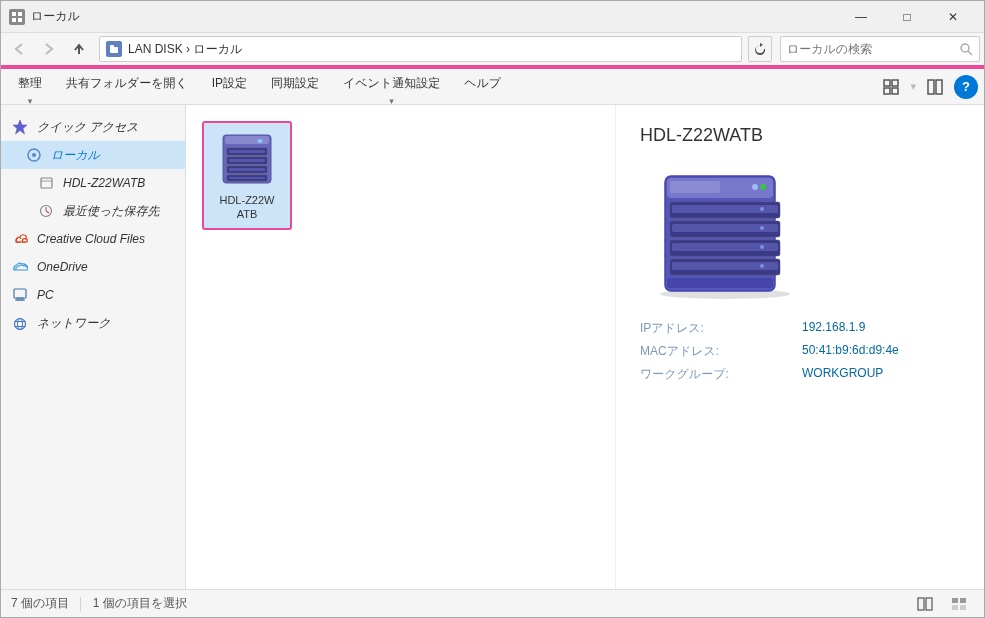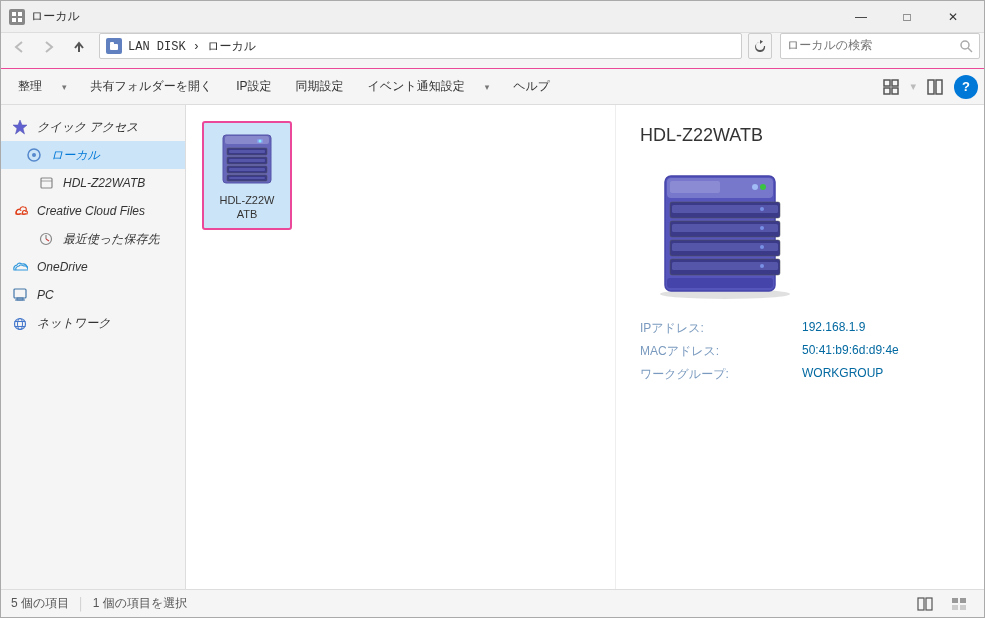--- a/index.html
+++ b/index.html
@@ -56,27 +56,26 @@
       cursor: pointer;
       background: transparent;
       border: none;
       color: #333;
     }
 
     
     .address-bar {
       height: 36px;
       background: #f5f5f5;
-      border-bottom: 1px solid #ec4899;
-      display: flex;
-      align-items: flex-start;
+      border-bottom: 4px solid #ec4899;
+      display: flex;
+      align-items: center;
       padding: 0 4px;
       gap: 2px;
       flex-shrink: 0;
-      font-family: Liberation Mono, monospace;
     }
     .nav-btn {
       width: 28px; height: 28px;
       display: flex; align-items: center; justify-content: center;
       border: 1px solid transparent;
       border-radius: 3px;
       cursor: pointer;
       color: #555;
       font-size: 12px;
       background: transparent;
@@ -140,29 +139,30 @@
       align-items: center;
       padding: 0 6px;
       gap: 2px;
       flex-shrink: 0;
     }
     .tool-btn {
       height: 26px;
       padding: 0 10px;
       display: flex;
       align-items: center;
-      gap: 20px;
+      gap: 4px;
       border: 1px solid transparent;
       border-radius: 3px;
       cursor: pointer;
       font-size: 12px;
       color: #333;
       background: transparent;
       white-space: nowrap;
       font-family: inherit;
+      flex-direction: column;
     }
     .tool-btn.highlighted {
       border: 2px solid #d93a3a;
       background: #fff;
     }
     .tool-btn .dropdown-arrow { font-size: 9px; color: #777; }
     .toolbar-right {
       margin-left: auto;
       display: flex;
       align-items: center;
@@ -463,38 +463,38 @@
         <div class="sidebar-icon" style="margin-left:26px;">
           <svg width="13" height="12" viewBox="0 0 13 12">
             <rect x="1" y="1" width="11" height="10" rx="1" fill="none" stroke="#888" stroke-width="1.2"></rect>
             <line x1="1" y1="4" x2="12" y2="4" stroke="#888" stroke-width="0.8"></line>
           </svg>
         </div>
         <span class="sidebar-item-label">HDL-Z22WATB</span>
       </div>
 
       <div class="sidebar-item">
-        <div class="sidebar-icon">
-          <svg width="16" height="14" viewBox="0 0 16 14">
-            <path d="M4 10 Q4 5 8 5 Q9 2 12 3 Q15 3 14 7 Q16 7 15 10Z" fill="none" stroke="#e0401a" stroke-width="1.2"></path>
-            <text x="3" y="11" font-size="9" fill="#e0401a" font-weight="bold">Cc</text>
-          </svg>
-        </div>
-        <span class="sidebar-item-label">Creative Cloud Files</span>
-      </div>
-
-      <div class="sidebar-item">
         <div class="sidebar-icon" style="margin-left:26px;">
           <svg width="14" height="14" viewBox="0 0 14 14">
             <circle cx="7" cy="7" r="5.5" fill="none" stroke="#888" stroke-width="1.2"></circle>
             <line x1="7" y1="3" x2="7" y2="7" stroke="#888" stroke-width="1.2"></line>
             <line x1="7" y1="7" x2="10" y2="9" stroke="#c44" stroke-width="1.2"></line>
           </svg>
         </div>
         <span class="sidebar-item-label">最近使った保存先</span>
+      </div>
+
+      <div class="sidebar-item">
+        <div class="sidebar-icon">
+          <svg width="16" height="14" viewBox="0 0 16 14">
+            <path d="M4 10 Q4 5 8 5 Q9 2 12 3 Q15 3 14 7 Q16 7 15 10Z" fill="none" stroke="#e0401a" stroke-width="1.2"></path>
+            <text x="3" y="11" font-size="9" fill="#e0401a" font-weight="bold">Cc</text>
+          </svg>
+        </div>
+        <span class="sidebar-item-label">Creative Cloud Files</span>
       </div>
 
       <div class="sidebar-item">
         <div class="sidebar-icon">
           <svg width="16" height="12" viewBox="0 0 16 12">
             <path d="M2 9 Q1 5 5 4 Q6 1 10 3 Q14 2 15 6 Q17 6 16 9Z" fill="none" stroke="#3399dd" stroke-width="1.2"></path>
             <path d="M4 9 Q3 6 7 5 Q8 3 12 5 Q15 4 16 8" fill="none" stroke="#3399dd" stroke-width="1.2"></path>
           </svg>
         </div>
         <span class="sidebar-item-label">OneDrive</span>
@@ -601,21 +601,21 @@
           <span class="info-label">MACアドレス:</span>
           <span class="info-value">50:41:b9:6d:d9:4e</span>
           <span class="info-label">ワークグループ:</span>
           <span class="info-value">WORKGROUP</span>
         </div>
       </div>
     </div>
   </div>
 
   <div class="status-bar">
-    <span>5 個の項目</span>
+    <span>7 個の項目</span>
     <span style="margin: 0 8px; color:#ccc;">│</span>
     <span>1 個の項目を選択</span>
     <div class="status-right">
       <button class="view-btn">
         <svg width="16" height="14" viewBox="0 0 16 14">
             <rect x="1" y="1" width="6" height="12" fill="none" stroke="#555" stroke-width="1.2"></rect>
             <rect x="9" y="1" width="6" height="12" fill="none" stroke="#555" stroke-width="1.2"></rect>
           </svg>
       </button>
       <button class="view-btn">

